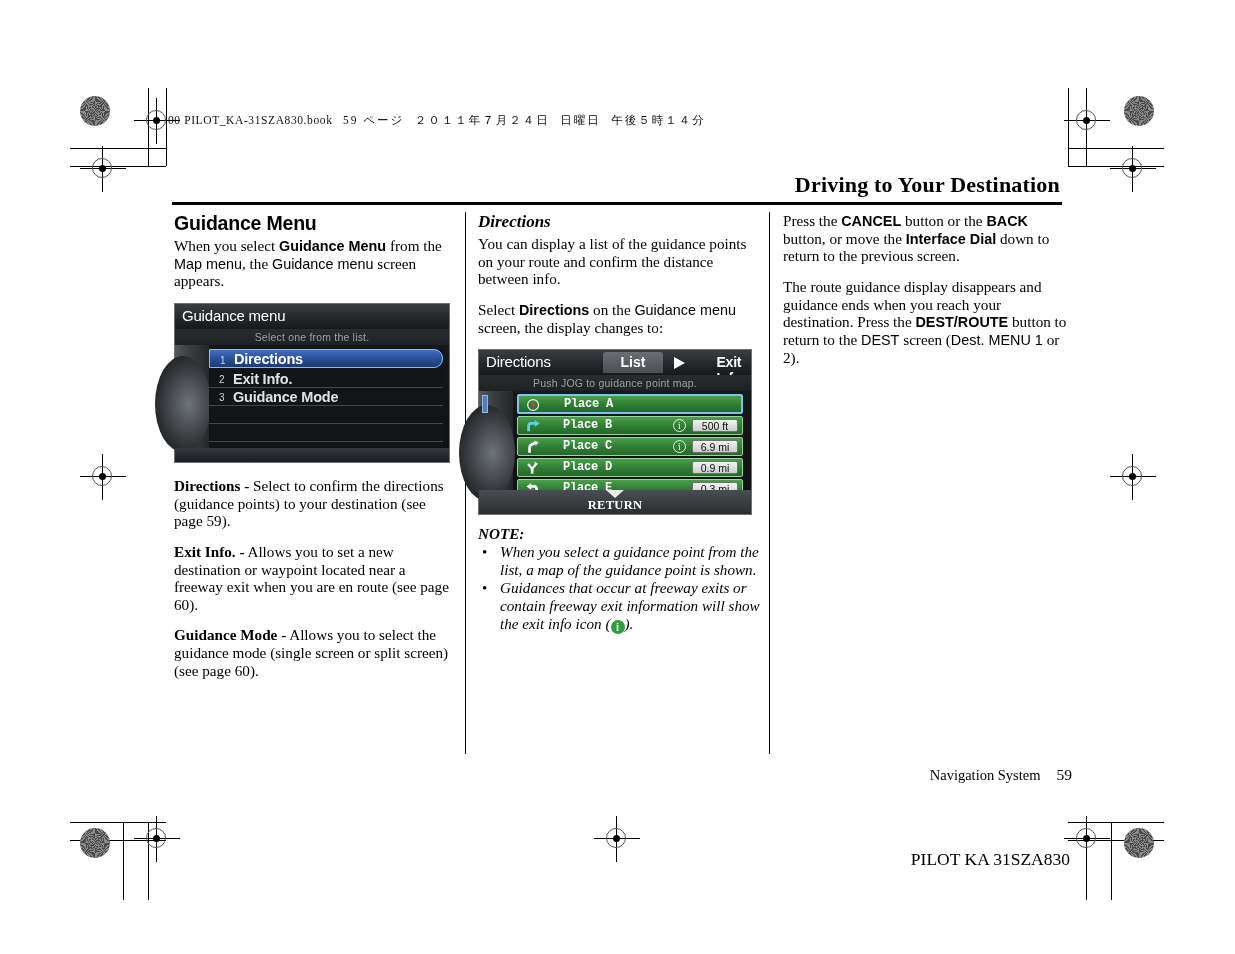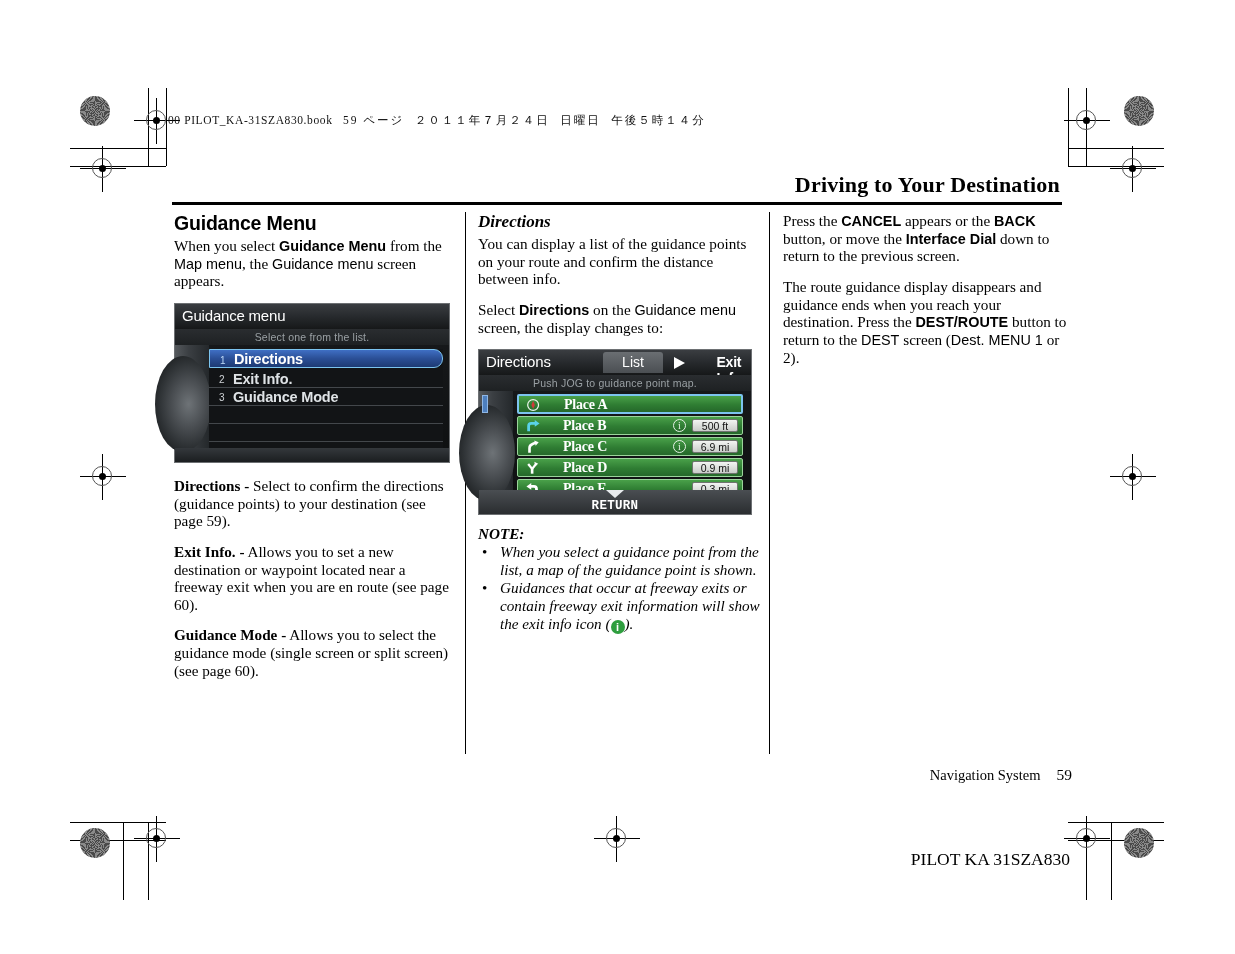--- a/index.html
+++ b/index.html
@@ -82,44 +82,44 @@
      border:1px solid #7cc4ef;border-radius:0 9px 9px 0;box-sizing:border-box;height:19px;}
   .grow.sel .lbl{color:#fff;top:1px;}
   .grow.sel .num{color:#bcd8f5;top:5px;}
   .gfoot{position:absolute;left:0;right:0;bottom:0;height:14px;
      background:linear-gradient(180deg,#34383c,#1b1e20);}
 
   
   .tabbar{position:absolute;right:2px;top:2px;height:21px;}
   .tab-list{position:absolute;right:86px;top:0;width:60px;height:21px;
      background:linear-gradient(180deg,#6a6e72,#4b4f53);border-radius:3px 3px 0 0;
-     font-family:"Liberation Sans",sans-serif;font-size:14px;color:#fff;text-align:center;line-height:21px;}
+     font-family:"Liberation Sans",sans-serif;font-size:14px;color:#fff;text-align:center;line-height:21px;font-weight:bold;}
   .tri{position:absolute;right:64px;top:5px;width:0;height:0;
      border-left:11px solid #fff;border-top:6px solid transparent;border-bottom:6px solid transparent;}
   .tab-exit{position:absolute;right:4px;top:2px;font-family:"Liberation Sans",sans-serif;
      font-size:14px;color:#fff;font-weight:bold;letter-spacing:-.2px;}
   .dlist{position:absolute;left:38px;right:8px;top:3px;}
   .drow{position:relative;height:19px;margin-bottom:2px;border-radius:2px;
      background:linear-gradient(180deg,#49a049 0%,#2f7d33 55%,#25682a 100%);
      border:1px solid #9bd49b;box-sizing:border-box;}
   .drow.sel{border:2px solid #7cc4ef;height:20px;}
-  .drow .pl{position:absolute;left:30px;top:1px;font-family:Liberation Serif, serif;
-     font-size:14px;color:#fff;font-weight:bold;letter-spacing:-.2px;padding-left:15px;}
+  .drow .pl{position:absolute;left:30px;top:1px;font-family:Liberation Mono, monospace;
+     font-size:12px;color:#fff;font-weight:bold;letter-spacing:-.2px;padding-left:15px;}
   .drow .ico{position:absolute;left:5px;top:2px;width:20px;height:14px;}
   .dist{position:absolute;right:4px;top:2px;min-width:46px;height:13px;
      background:linear-gradient(180deg,#f2f4f2,#c9cdc9);border:1px solid #6f736f;border-radius:2px;
      font-family:"Liberation Sans",sans-serif;font-size:10.5px;color:#111;text-align:center;
      line-height:13px;padding:0 3px;box-sizing:border-box;}
   .iicon{position:absolute;right:56px;top:2px;width:13px;height:13px;border-radius:50%;
      border:1px solid #e7f3e7;color:#eaf5ea;font-family:"Liberation Serif",serif;font-size:10px;
      line-height:12px;text-align:center;box-sizing:border-box;}
   .retbar{position:absolute;left:0;right:0;bottom:0;height:24px;
      background:linear-gradient(180deg,#4a4e52,#2a2d30);}
   .retbar .rt{position:absolute;left:0;right:0;bottom:1px;text-align:center;
-     font-family:Liberation Mono, monospace;font-size:12.5px;color:#fff;font-weight:bold;letter-spacing:.3px;}
+     font-family:Liberation Serif, serif;font-size:12.5px;color:#fff;font-weight:bold;letter-spacing:.3px;}
   .retbar .rtri{position:absolute;left:50%;transform:translateX(-50%);top:0;width:0;height:0;
      border-top:8px solid #e9ecee;border-left:9px solid transparent;border-right:9px solid transparent;}
 
   
   .foot{position:absolute;right:163px;top:766px;font-family:"Liberation Serif",serif;
      font-size:14.5px;font-weight:normal;white-space:nowrap;}
   .foot .pn{margin-left:16px;font-size:15.5px;}
   .partno{position:absolute;right:165px;top:849px;font-family:"Liberation Serif",serif;font-size:17.5px;}
 </style>
 </head>
@@ -341,21 +341,21 @@
     </div>
 
     <div class="note-t">NOTE:</div>
     <ul class="note">
       <li>When you select a guidance point from the list, a map of the guidance point is shown.</li>
       <li><span>Guidances that occur at freeway exits or contain freeway exit information will show the exit info icon (</span><span class="infoicon">i</span><span>).</span></li>
     </ul>
   </div>
 
   <div class="col col3">
-    <p><span>Press the </span><b class="sans">CANCEL</b><span> appears or the </span><b class="sans">BACK</b><span> button, or move the </span><b class="sans">Interface Dial</b><span> down to return to the previous screen.</span></p>
+    <p><span>Press the </span><b class="sans">CANCEL</b><span> button or the </span><b class="sans">BACK</b><span> button, or move the </span><b class="sans">Interface Dial</b><span> down to return to the previous screen.</span></p>
     <p><span>The route guidance display disappears and guidance ends when you reach your destination. Press the </span><b class="sans">DEST/ROUTE</b><span> button to return to the </span><span class="sans">DEST</span><span> screen (</span><span class="sans">Dest. MENU 1</span><span> or 2).</span></p>
   </div>
 
   <div class="foot">
     <span>Navigation System</span><span class="pn">59</span>
   </div>
   <div class="partno">PILOT KA  31SZA830</div>
 
 </div>
 

